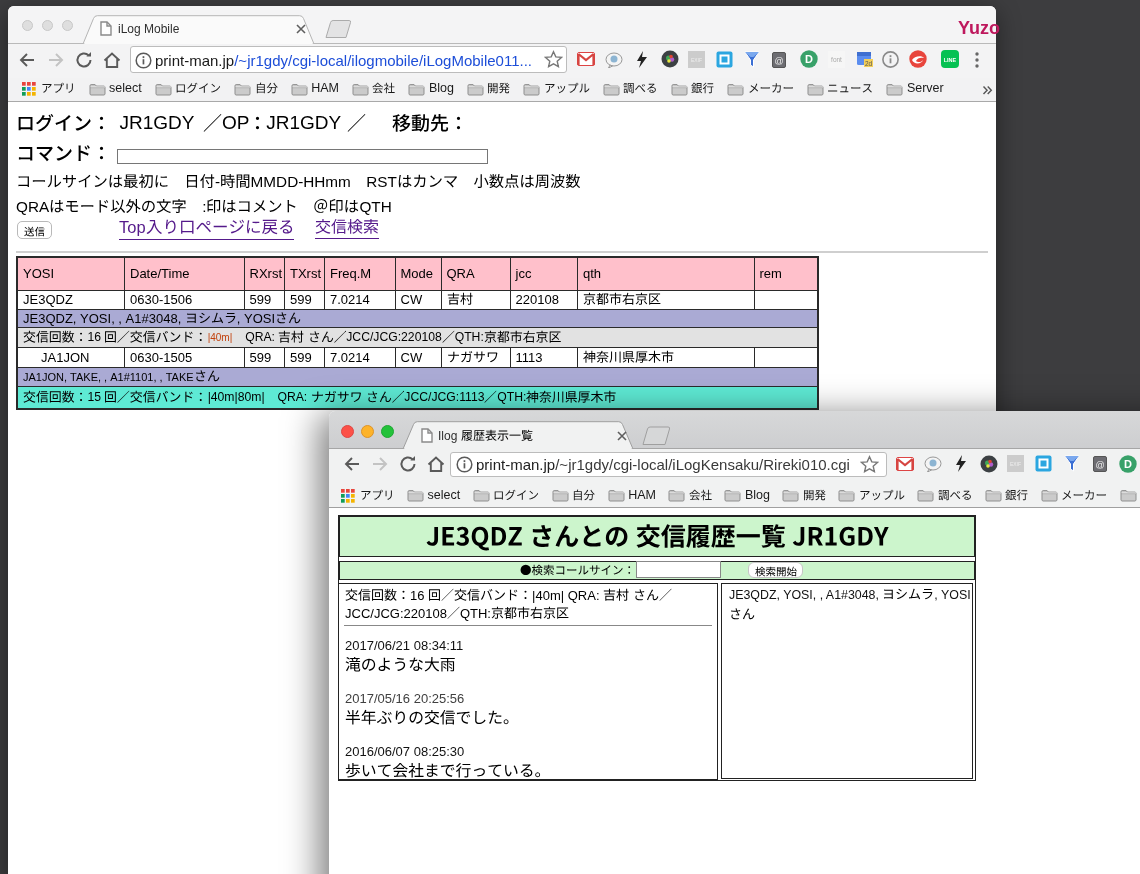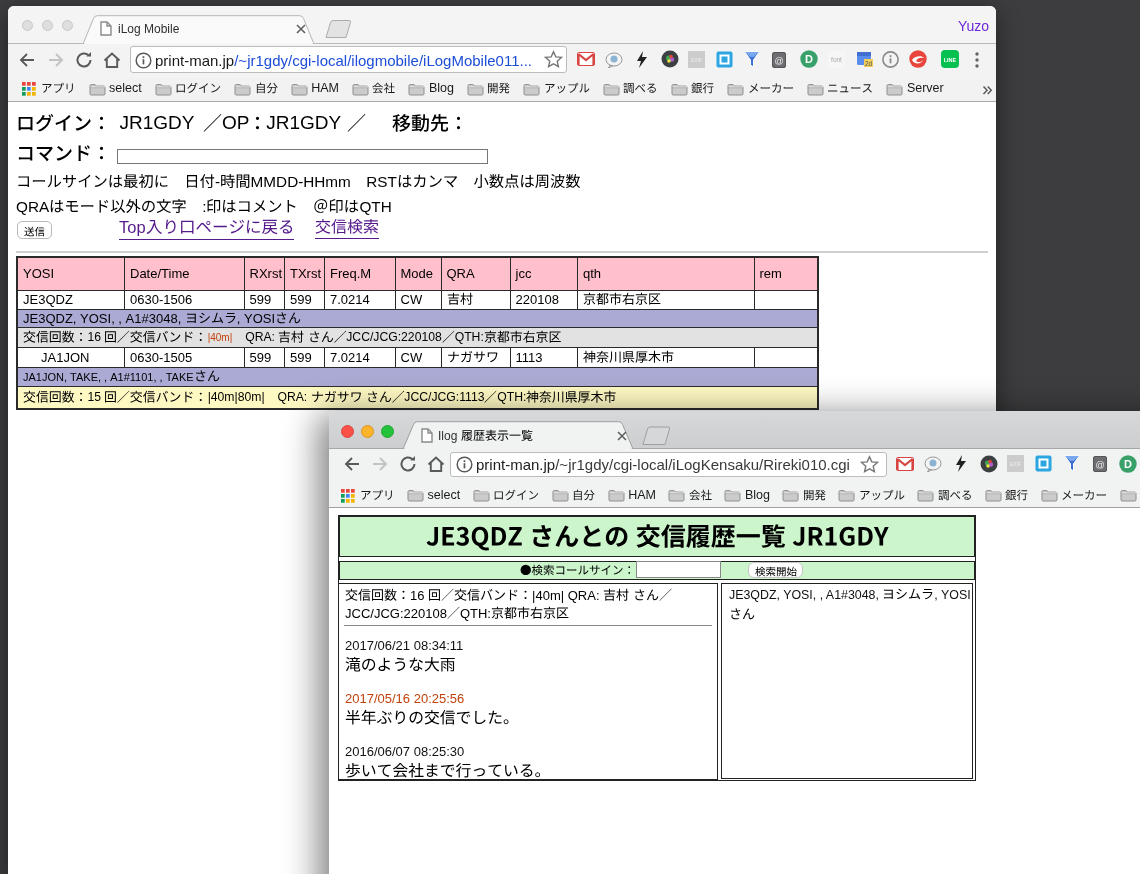--- a/index.html
+++ b/index.html
@@ -13,21 +13,21 @@
       <path d="M1 1h6l4 4v9H1z" stroke="#8a8a8a" stroke-width="1.4" fill="#fff"></path>
       <path d="M7 1v4h4" stroke="#8a8a8a" stroke-width="1.4" fill="none"></path>
     </svg>
     <span class="abs" style="left:110px;top:16px;font-size:12px;color:#2f2f2f">iLog Mobile</span>
     <svg style="position:absolute;left:288px;top:18px" width="10" height="10">
       <path d="M1 1l8 8M9 1l-8 8" stroke="#5f5f5f" stroke-width="1.6"></path>
     </svg>
     <svg class="abs" style="left:310px;top:13px" width="40" height="20">
       <path d="M8 18.5 12.5 3.5q.6-2 2.6-2h16q2 0 1.4 2L28 18.5z" fill="#e3e3e4" stroke="#ababab"></path>
     </svg>
-    <span class="abs" style="left:950px;top:12px;font-size:14px;font-weight:normal;color:#6d28d9">Yuzo</span>
+    <span class="abs" style="left:950px;top:12px;font-size:18px;font-weight:bold;color:#be185d">Yuzo</span>
     <div class="abs" style="left:0;top:38px;width:988px;height:34px;background:#f3f3f4"></div>
     <svg style="position:absolute;left:9px;top:43.5px" width="20" height="20">
       <path d="M17 10H4M10 4l-6 6 6 6" stroke="#5a5a5a" stroke-width="1.9" fill="none"></path>
     </svg>
     <svg style="position:absolute;left:37.5px;top:43.5px" width="20" height="20">
       <path d="M3 10h13M10 4l6 6-6 6" stroke="#c3c3c3" stroke-width="2" fill="none"></path>
     </svg>
     <svg style="position:absolute;left:66px;top:43.5px" width="20" height="20">
       <path d="M16.5 10a6.5 6.5 0 1 1-2-4.7" stroke="#5a5a5a" stroke-width="2" fill="none"></path>
       <path d="M17 2v4.6h-4.6z" fill="#5a5a5a"></path>
@@ -547,21 +547,21 @@
         </tr>
         <tr>
           <td colspan="10" style="border:1.5px solid #2a2a2a;padding:0 0 0 5px;height:18.5px;background:#aaaad4;white-space:nowrap;overflow:hidden"><span style="font-size:11px;color:#000">JA1JON,&nbsp;TAKE,&nbsp;,&nbsp;A1#1101,&nbsp;,&nbsp;TAKE</span><svg class="jp" style="vertical-align:-3.9px" width="26.0" height="15.6">
               <g transform="translate(0 11.7) scale(0.0130 -0.0130)" fill="#000">
                 <use href="#g87"></use>
                 <use href="#g88" x="1000"></use>
               </g>
             </svg></td>
         </tr>
         <tr>
-          <td colspan="10" style="border:1.5px solid #2a2a2a;padding:0 0 0 5px;height:23px;background:#fef9c3;white-space:nowrap;overflow:hidden"><svg class="jp" style="vertical-align:-3.9px" width="64.5" height="15.5">
+          <td colspan="10" style="border:1.5px solid #2a2a2a;padding:0 0 0 5px;height:23px;background:#5eead4;white-space:nowrap;overflow:hidden"><svg class="jp" style="vertical-align:-3.9px" width="64.5" height="15.5">
               <g transform="translate(0 11.6) scale(0.0129 -0.0129)" fill="#000">
                 <use href="#g73"></use>
                 <use href="#g66" x="1000"></use>
                 <use href="#g89" x="2000"></use>
                 <use href="#g51" x="3000"></use>
                 <use href="#g90" x="4000"></use>
               </g>
             </svg><span style="font-size:12.2px;color:#000">15&nbsp;</span><svg class="jp" style="vertical-align:-3.9px" width="103.2" height="15.5">
               <g transform="translate(0 11.6) scale(0.0129 -0.0129)" fill="#000">
                 <use href="#g89"></use>
@@ -940,21 +940,21 @@
         <g transform="translate(0 14.2) scale(0.0158 -0.0158)" fill="#000">
           <use href="#g130"></use>
           <use href="#g59" x="1000"></use>
           <use href="#g131" x="2000"></use>
           <use href="#g132" x="3000"></use>
           <use href="#g133" x="4000"></use>
           <use href="#g134" x="5000"></use>
           <use href="#g135" x="6000"></use>
         </g>
       </svg></div>
-    <div class="abs" style="left:16px;top:279.5px;font-size:13px;color:#c2410c;line-height:15px">2017/05/16 20:25:56</div>
+    <div class="abs" style="left:16px;top:279.5px;font-size:13px;color:#404040;line-height:15px">2017/05/16 20:25:56</div>
     <div class="abs" style="left:16px;top:297.5px;line-height:0;white-space:nowrap"><svg class="jp" style="vertical-align:-4.7px" width="173.8" height="19.0">
         <g transform="translate(0 14.2) scale(0.0158 -0.0158)" fill="#000">
           <use href="#g136"></use>
           <use href="#g137" x="1000"></use>
           <use href="#g138" x="2000"></use>
           <use href="#g68" x="3000"></use>
           <use href="#g59" x="4000"></use>
           <use href="#g73" x="5000"></use>
           <use href="#g66" x="6000"></use>
           <use href="#g139" x="7000"></use>

